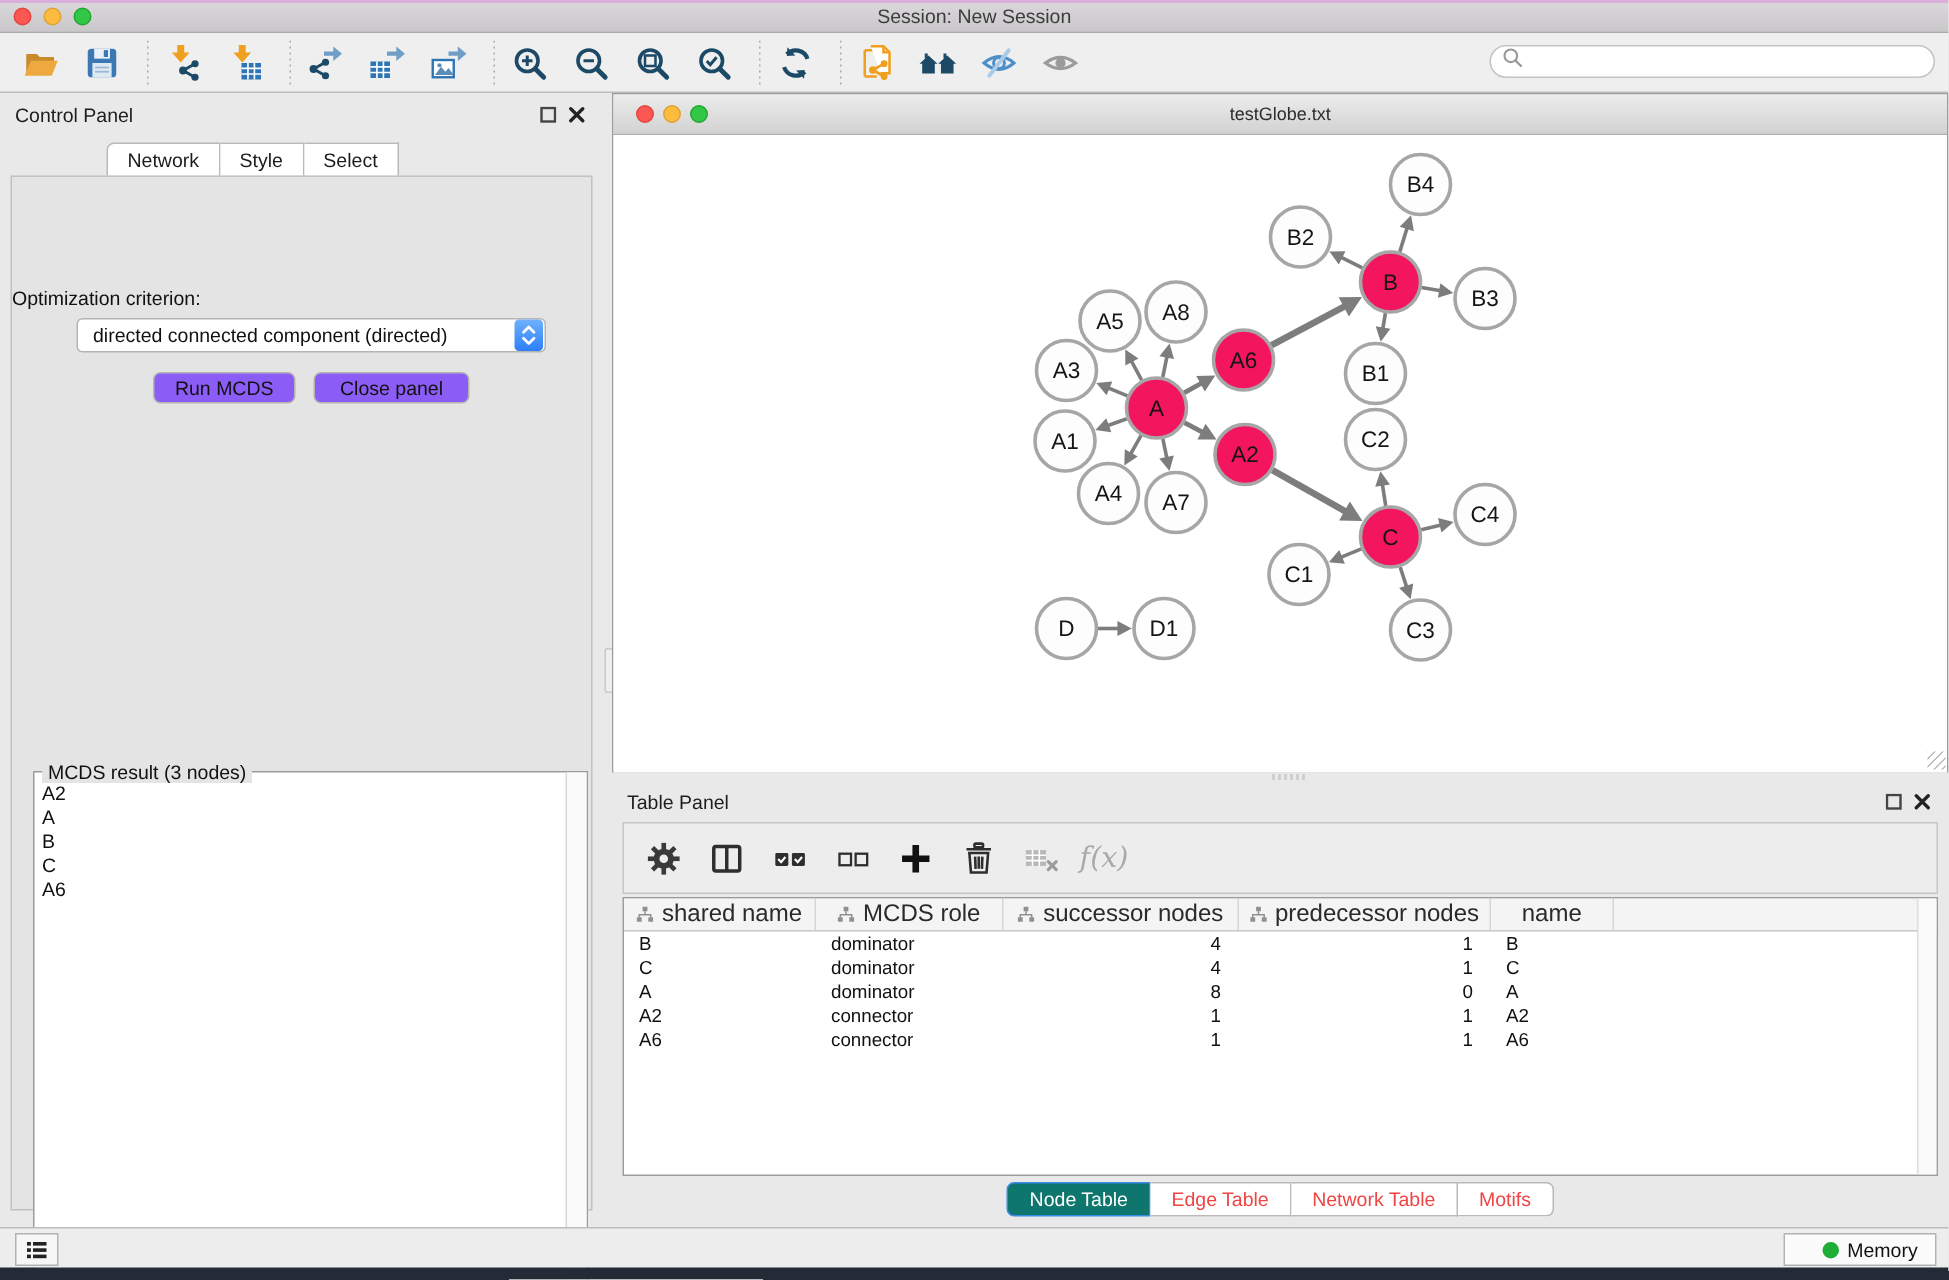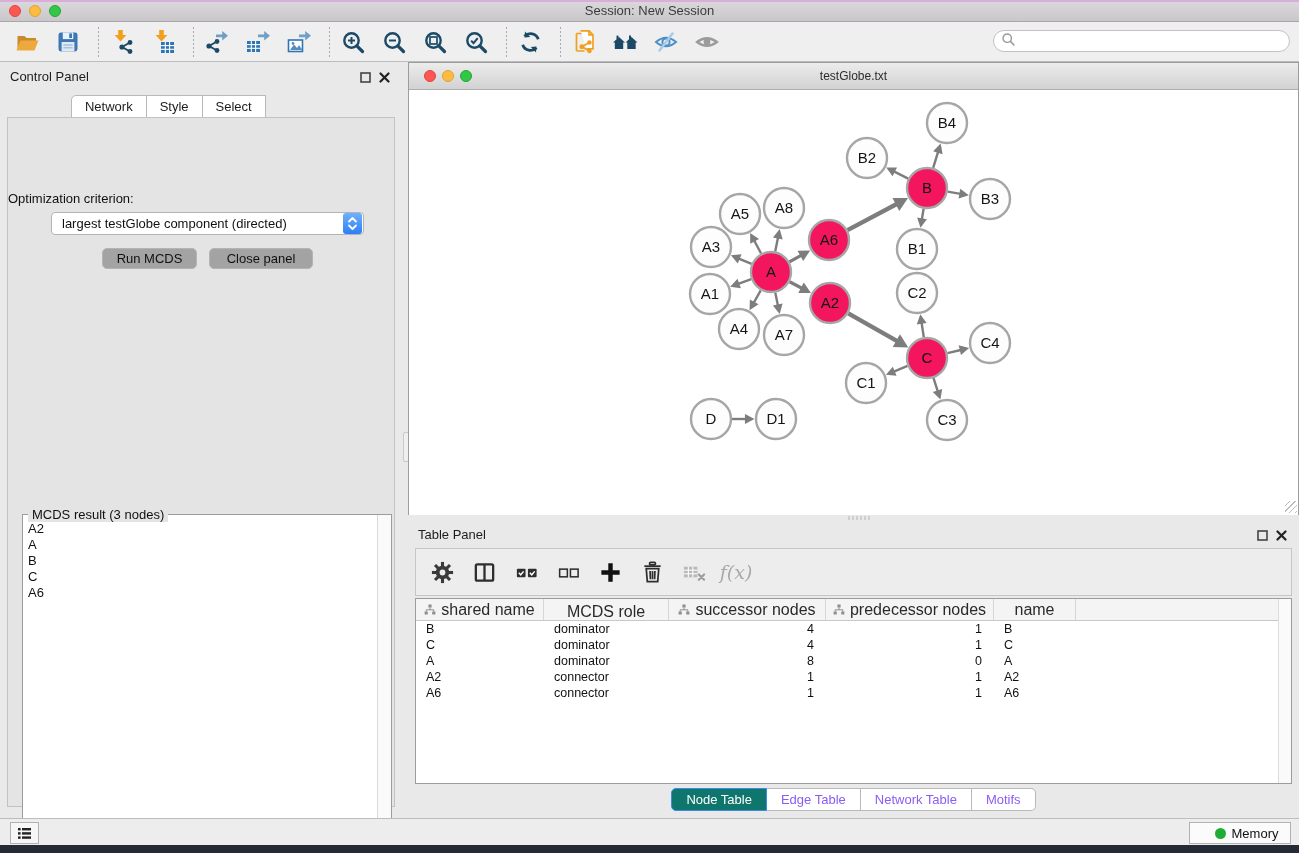--- a/index.html
+++ b/index.html
@@ -38,21 +38,21 @@
   .cp-tab:last-child{border-radius:0 5px 5px 0;margin-top:36px;}
   .cp-tab.active{background:#3b99fc;border-color:#3b8ae8;color:#fff;}
   .cp-content{position:absolute;left:7px;top:55px;width:388px;height:690px;background:#e4e4e4;
     border:1px solid #c2c2c2;box-sizing:border-box;}
   .opt-label{position:absolute;left:0;width:100%;top:73px;font-size:13px;color:#111;}
   .dropdown{position:absolute;left:43px;top:94px;width:313px;height:23px;background:#fff;
     border:1px solid #b4b4b4;border-radius:4px;box-sizing:border-box;display:flex;align-items:center;}
   .dropdown .dd-text{flex:1;font-size:13px;color:#111;padding-left:10px;white-space:nowrap;}
   .dd-stepper{width:19px;height:21px;border-radius:3px;background:linear-gradient(#6eb1fd,#2d7ff8);
     margin-right:1px;display:flex;flex-direction:column;align-items:center;justify-content:center;}
-  .btn{position:absolute;height:21px;background:#a3a3a3;border:1px solid #b4b4b4;border-radius:5px;
+  .btn{position:absolute;height:21px;background:#8b5cf6;border:1px solid #b4b4b4;border-radius:5px;
     font-size:13px;color:#111;display:flex;align-items:center;justify-content:center;box-sizing:border-box;cursor:default;}
   #run-btn{left:94px;top:130px;width:95px;}
   #close-btn{left:201px;top:130px;width:104px;}
   .result-group{position:absolute;left:14px;top:396px;width:368px;height:338px;
     border:1px solid #9c9c9c;background:#fff;}
   .result-legend{position:absolute;left:5px;top:-8px;background:#e4e4e4;padding:0 4px;font-size:13px;color:#111;}
   .result-list{position:absolute;left:1px;top:6px;right:13px;bottom:1px;font-size:13px;color:#111;
     padding-left:4px;line-height:16px;}
   .result-scroll{position:absolute;right:0;top:0;bottom:0;width:13px;background:#fafafa;border-left:1px solid #d8d8d8;}
   
@@ -81,21 +81,21 @@
   .fx-label{font-size:19px;color:#a9a9a9;font-family:"DejaVu Serif","Liberation Serif",serif;font-style:italic;}
   .data-table{position:absolute;left:7px;top:78px;width:877px;height:186px;background:#fff;
     border:1px solid #9c9c9c;box-sizing:border-box;overflow:hidden;}
   .dt-header{display:flex;height:22px;background:#f4f4f4;border-bottom:1px solid #c9c9c9;box-sizing:border-box;}
   .dt-hcell{display:flex;align-items:center;justify-content:center;gap:5px;font-size:16px;color:#2a2a2a;
     border-right:1px solid #d6d6d6;box-sizing:border-box;height:100%;}
   .dt-row{display:flex;height:16px;align-items:center;}
   .dt-cell{font-size:12.5px;color:#111;box-sizing:border-box;padding:0 12px 0 10px;white-space:nowrap;}
   .dt-scroll{position:absolute;right:0;top:0;bottom:0;width:12px;background:#fafafa;border-left:1px solid #dcdcdc;}
   .tp-tabs{position:absolute;left:0;top:268px;width:100%;display:flex;justify-content:center;}
-  .tp-tab{font-size:13px;color:#8b5cf6;background:#fff;border:1px solid #b9b9b9;border-left:none;
+  .tp-tab{font-size:13px;color:#ef4444;background:#fff;border:1px solid #b9b9b9;border-left:none;
     padding:3px 14px;cursor:default;}
   .tp-tab:first-child{border-left:1px solid #b9b9b9;border-radius:5px 0 0 5px;}
   .tp-tab:last-child{border-radius:0 5px 5px 0;}
   .tp-tab.active{background:#0f766e;border-color:#3b8ae8;color:#fff;}
   
   .statusbar{position:absolute;left:0;top:818px;width:1299px;height:27px;background:#ededed;
     border-top:1px solid #bdbdbd;box-sizing:border-box;}
   .sb-listbtn{position:absolute;left:10px;top:3px;width:27px;height:20px;background:#f6f6f6;
     border:1px solid #b2b2b2;display:flex;align-items:center;justify-content:center;}
   .memory-btn{position:absolute;right:8px;top:3px;width:87px;height:20px;background:#fbfbfb;
@@ -313,21 +313,21 @@
   </div>
   <div class="cp-tabs" id="cp-tabs">
       <span class="cp-tab">Network</span>
       <span class="cp-tab">Style</span>
       <span class="cp-tab">Select</span>
       <span class="cp-tab active">MCDS</span>
     </div>
   <div class="cp-content">
     <div class="opt-label">Optimization criterion:</div>
     <div class="dropdown">
-      <span class="dd-text">largest testGlobe component (directed)</span>
+      <span class="dd-text">directed connected component (directed)</span>
       <span class="dd-stepper">
         <svg width="11" height="15" viewBox="0 0 11 15">
             <path d="M2 5.5 L5.5 2 L9 5.5" fill="none" stroke="#fff" stroke-width="1.8" stroke-linecap="round" stroke-linejoin="round"></path>
             <path d="M2 9.5 L5.5 13 L9 9.5" fill="none" stroke="#fff" stroke-width="1.8" stroke-linecap="round" stroke-linejoin="round"></path>
           </svg>
       </span>
     </div>
     <div class="btn" id="run-btn">Run MCDS</div>
     <div class="btn" id="close-btn">Close panel</div>
     <div class="result-group">
@@ -537,21 +537,21 @@
           <svg width="12" height="12" viewBox="0 0 12 12">
             <g fill="#8f8f8f">
               <rect x="4.4" y="0.5" width="3.2" height="3"></rect>
               <rect x="0.6" y="7.5" width="3.2" height="3"></rect>
               <rect x="8.2" y="7.5" width="3.2" height="3"></rect>
             </g>
             <path d="M6 3.5 V5.8 M2.2 7.5 V5.8 H9.8 V7.5" fill="none" stroke="#8f8f8f" stroke-width="1"></path>
           </svg>
           <span>shared name</span>
         </div>
-        <div class="dt-hcell" style="width: 125px; flex-direction: column;">
+        <div class="dt-hcell" style="width: 125px;">
           <svg width="12" height="12" viewBox="0 0 12 12">
             <g fill="#8f8f8f">
               <rect x="4.4" y="0.5" width="3.2" height="3"></rect>
               <rect x="0.6" y="7.5" width="3.2" height="3"></rect>
               <rect x="8.2" y="7.5" width="3.2" height="3"></rect>
             </g>
             <path d="M6 3.5 V5.8 M2.2 7.5 V5.8 H9.8 V7.5" fill="none" stroke="#8f8f8f" stroke-width="1"></path>
           </svg>
           <span>MCDS role</span>
         </div>

